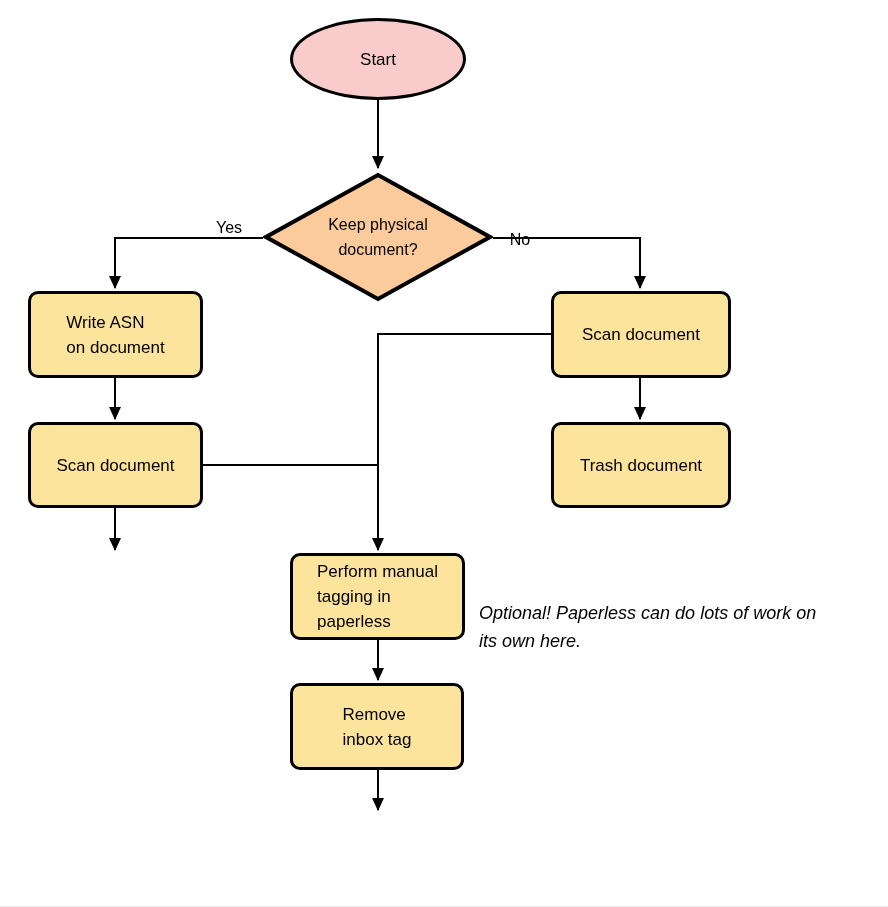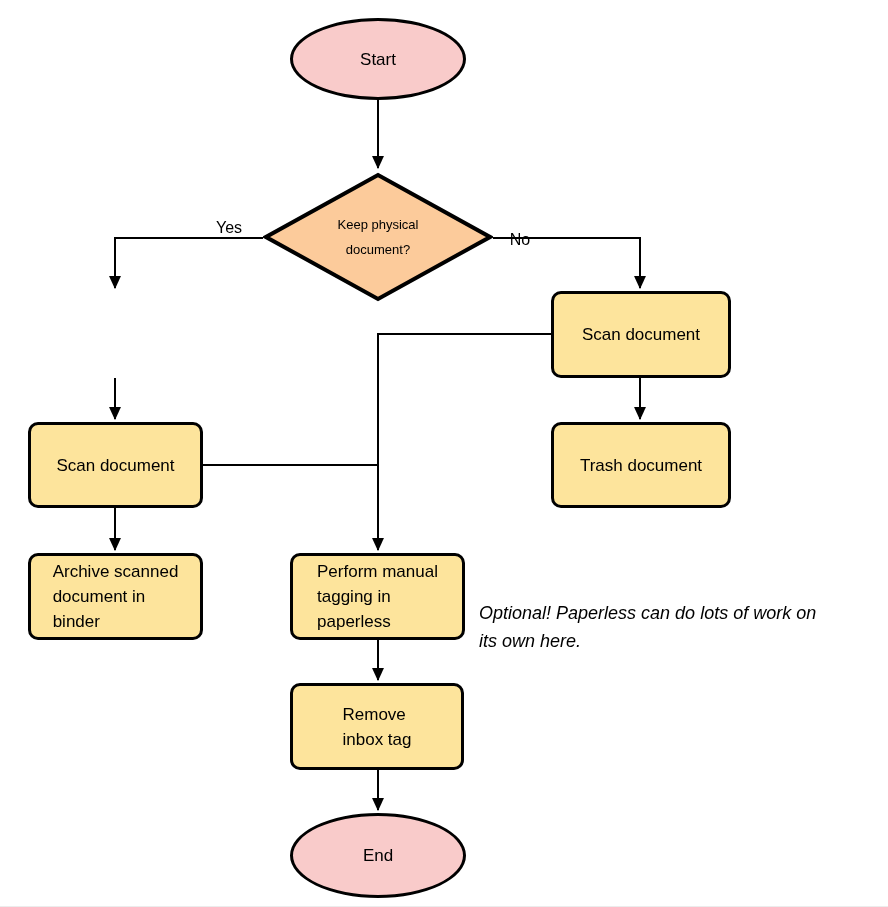--- a/index.html
+++ b/index.html
@@ -51,21 +51,21 @@
     border:3px solid var(--stroke);
     border-radius:10px;
     padding:4px 8px;
   }
   .decision-wrap{
     position:absolute;
     display:flex;
     align-items:center;
     justify-content:center;
     text-align:center;
-    font-size:13px;
+    font-size:16px;
     line-height:25px;
     white-space:pre-line;
   }
   .decision-wrap svg{
     position:absolute;
     left:0;top:0;
   }
   .decision-label{
     position:relative;
   }
@@ -125,30 +125,29 @@
     <svg width="230" height="130" viewBox="0 0 230 130">
       <polygon points="115,3 227,65 115,127 3,65" fill="var(--decision-fill)" stroke="var(--stroke)" stroke-width="4" stroke-linejoin="miter"></polygon>
     </svg>
     <div class="decision-label">Keep physical
 document?</div>
   </div>
 
   <div class="edge-label" style="left:204px;top:211px;">Yes</div>
   <div class="edge-label" style="left:495px;top:223px;">No</div>
 
+  <div class="node process" style="left:28px;top:291px;width:175px;height:87px;">
+    <span>Write ASN
+on document</span>
+  </div>
 
   <div class="node process" style="left:28px;top:422px;width:175px;height:86px;">
     <span>Scan document</span>
   </div>
 
-  <div class="node process" style="left:28px;top:553px;width:175px;height:87px;">
-    <span>Archive scanned
-document in
-binder</span>
-  </div>
 
   <div class="node process" style="left:551px;top:291px;width:180px;height:87px;">
     <span>Scan document</span>
   </div>
 
   <div class="node process" style="left:290px;top:553px;width:175px;height:87px;">
     <span>Perform manual
 tagging in
 paperless</span>
   </div>
@@ -158,19 +157,16 @@
   </div>
 
   <div class="note" style="left:479px;top:592px;width:410px;">Optional! Paperless can do lots of work on
 its own here.</div>
 
   <div class="node process" style="left:290px;top:683px;width:174px;height:87px;">
     <span>Remove
 inbox tag</span>
   </div>
 
-  <div class="node terminal" style="left:290px;top:813px;width:176px;height:85px;">
-    <span>End</span>
-  </div>
 
   <div class="bottom-divider"></div>
 
 </div>
 
 </body></html>

